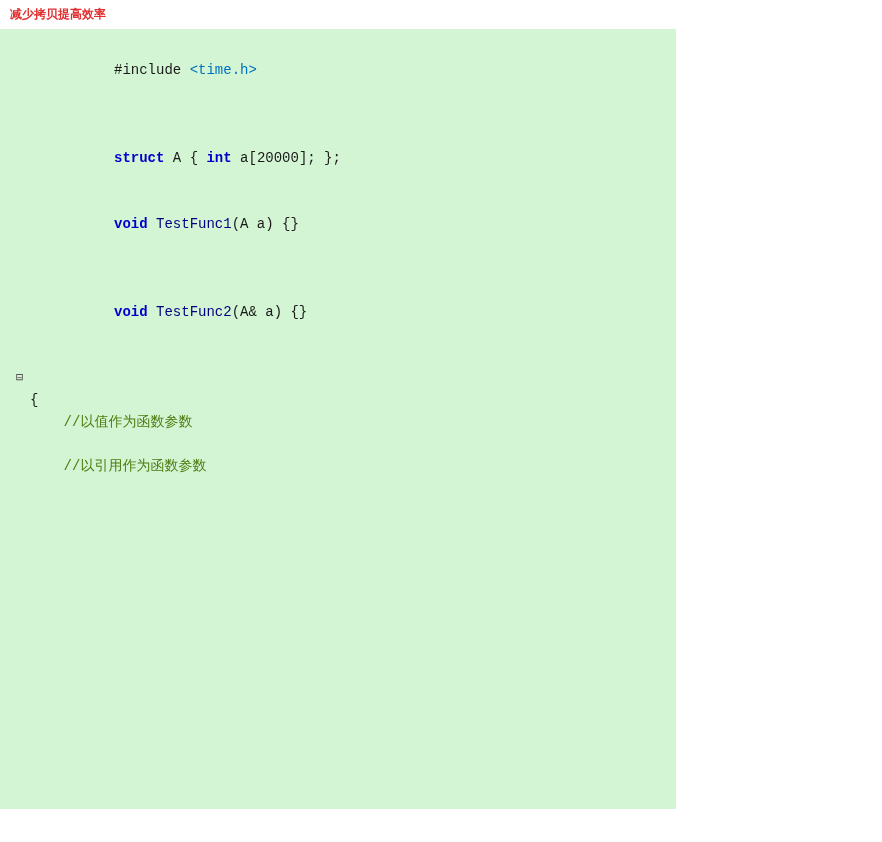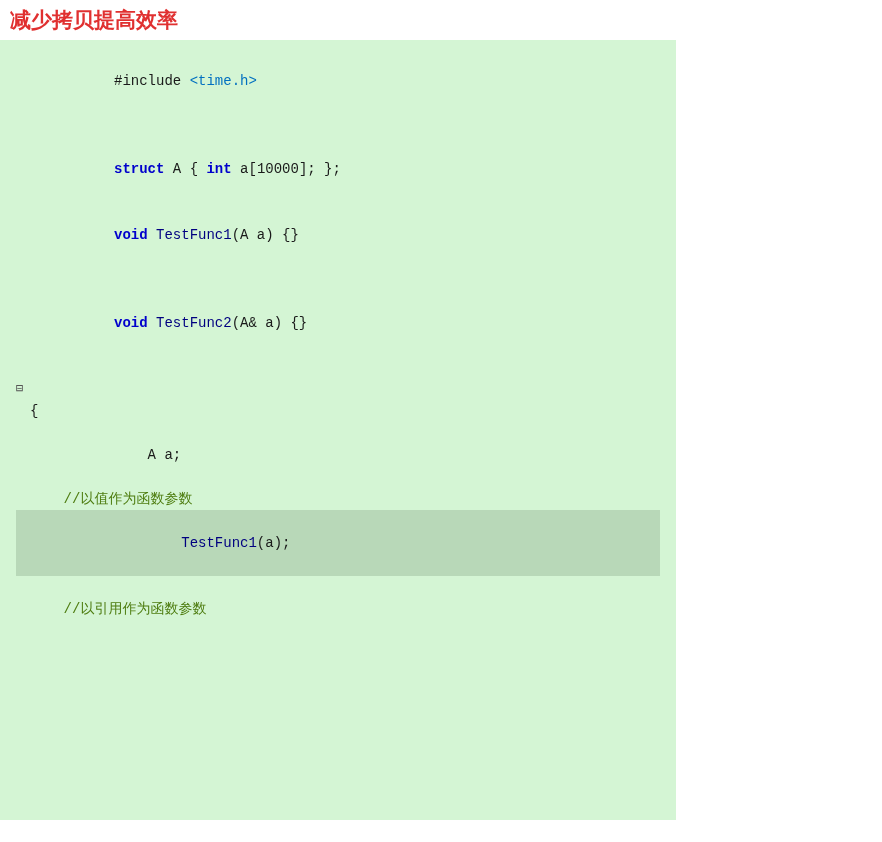--- a/index.html
+++ b/index.html
@@ -14,21 +14,21 @@
 
     
     #title-bar {
       background: #fff;
       padding: 6px 10px;
       border-bottom: none;
     }
     #title-bar span {
       color: #e03030;
       font-family: SimSun, 宋体, sans-serif;
-      font-size: 21px;
+      font-size: 12px;
       font-weight: bold;
     }
 
     
     #code-area {
       background: #d4f5d4;
       padding: 8px 16px 8px 16px;
       position: relative;
       width: 676px;
       min-height: 780px;
@@ -98,21 +98,21 @@
         <span class="code-content">
           <span class="normal">#include </span><span class="include-file">&lt;time.h&gt;</span>
         </span>
       </div>
 
       <div class="code-line"><span class="line-marker"></span></div>
 
       <div class="code-line">
         <span class="line-marker"></span>
         <span class="code-content">
-          <span class="kw">struct</span><span class="normal"> A { </span><span class="kw">int</span><span class="normal"> a[10000]; };</span>
+          <span class="kw">struct</span><span class="normal"> A { </span><span class="kw">int</span><span class="normal"> a[20000]; };</span>
         </span>
       </div>
 
       <div class="code-line">
         <span class="line-marker"></span>
         <span class="code-content">
           <span class="kw">void</span><span class="normal"> </span><span class="func">TestFunc1</span><span class="normal">(A a) {}</span>
         </span>
       </div>
 
@@ -129,40 +129,28 @@
 
       <div class="code-line">
         <span class="line-marker" style="color:#555;">⊟</span>
       </div>
 
       <div class="code-line">
         <span class="line-marker"></span>
         <span class="code-content normal">{</span>
       </div>
 
-      <div class="code-line">
-        <span class="line-marker"></span>
-        <span class="code-content">
-          <span class="normal">    A a;</span>
-        </span>
-      </div>
 
       <div class="code-line">
         <span class="line-marker"></span>
         <span class="code-content comment">    //以值作为函数参数</span>
       </div>
 
 
 
-      <div class="code-line highlighted">
-        <span class="line-marker"></span>
-        <span class="code-content">
-          <span class="normal">        </span><span class="func">TestFunc1</span><span class="normal">(a);</span>
-        </span>
-      </div>
 
 
       <div class="code-line"><span class="line-marker"></span></div>
 
       <div class="code-line">
         <span class="line-marker"></span>
         <span class="code-content comment">    //以引用作为函数参数</span>
       </div>
 
     </div>

